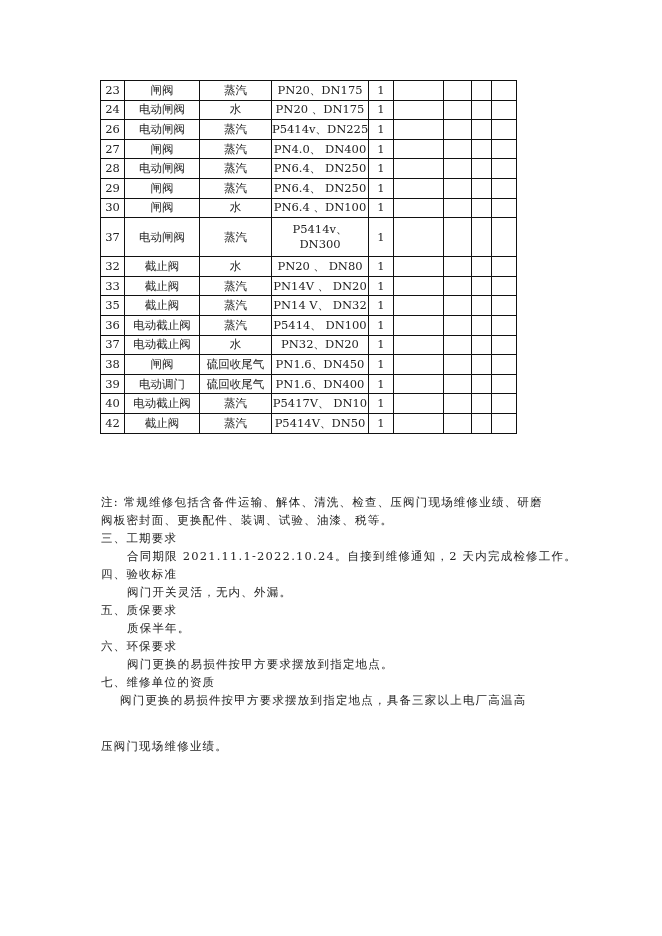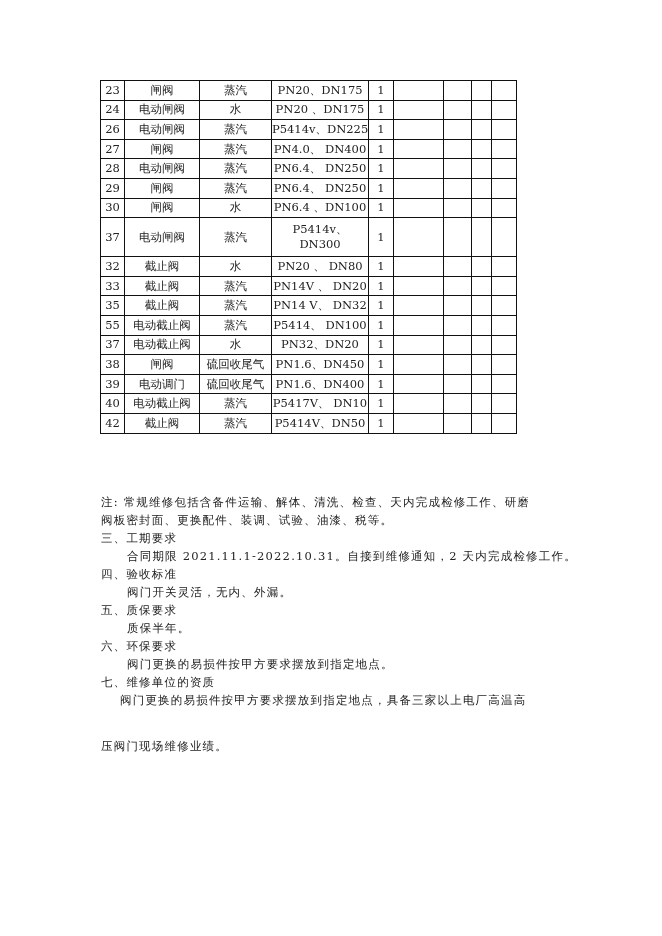--- a/index.html
+++ b/index.html
@@ -147,21 +147,21 @@
           <td>截止阀</td>
           <td>蒸汽</td>
           <td>PN14 V、 DN32</td>
           <td>1</td>
           <td></td>
           <td></td>
           <td></td>
           <td></td>
         </tr>
         <tr>
-          <td>55</td>
+          <td>36</td>
           <td>电动截止阀</td>
           <td>蒸汽</td>
           <td>P5414、 DN100</td>
           <td>1</td>
           <td></td>
           <td></td>
           <td></td>
           <td></td>
         </tr>
         <tr>
@@ -215,24 +215,24 @@
           <td>P5414V、DN50</td>
           <td>1</td>
           <td></td>
           <td></td>
           <td></td>
           <td></td>
         </tr>
       </tbody>
   </table>
 
-  <div class="note" style="top:494px">注: 常规维修包括含备件运输、解体、清洗、检查、天内完成检修工作、研磨</div>
+  <div class="note" style="top:494px">注: 常规维修包括含备件运输、解体、清洗、检查、压阀门现场维修业绩、研磨</div>
   <div class="note" style="top:512px">阀板密封面、更换配件、装调、试验、油漆、税等。</div>
   <div class="note" style="top:530px">三、工期要求</div>
-  <div class="note indent1" style="top:548px">合同期限 2021.11.1-2022.10.31。自接到维修通知，2 天内完成检修工作。</div>
+  <div class="note indent1" style="top:548px">合同期限 2021.11.1-2022.10.24。自接到维修通知，2 天内完成检修工作。</div>
   <div class="note" style="top:566px">四、验收标准</div>
   <div class="note indent1" style="top:584px">阀门开关灵活，无内、外漏。</div>
   <div class="note" style="top:602px">五、质保要求</div>
   <div class="note indent1" style="top:620px">质保半年。</div>
   <div class="note" style="top:638px">六、环保要求</div>
   <div class="note indent1" style="top:656px">阀门更换的易损件按甲方要求摆放到指定地点。</div>
   <div class="note" style="top:674px">七、维修单位的资质</div>
   <div class="note indent2" style="top:692px">阀门更换的易损件按甲方要求摆放到指定地点，具备三家以上电厂高温高</div>
   <div class="note" style="top:738px">压阀门现场维修业绩。</div>
 </div>

